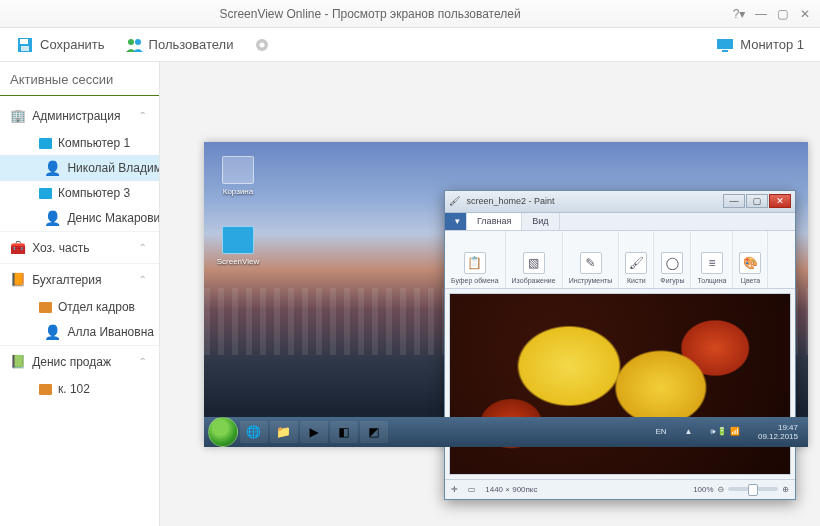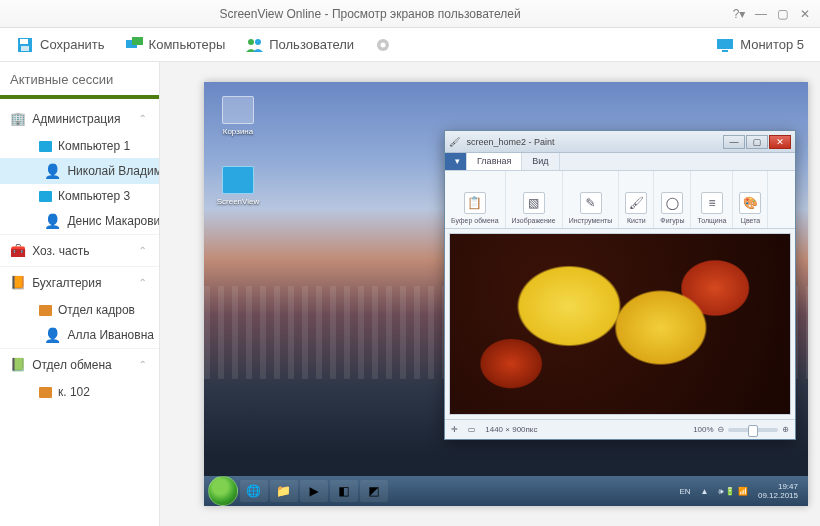--- a/index.html
+++ b/index.html
@@ -7,45 +7,45 @@
 .titlebar { height: 28px; background: linear-gradient(#fcfcfc,#f5f5f5); border-bottom: 1px solid #e0e0e0; display: flex; align-items: center; padding: 0 8px; color: #666; font-size: 12px; }
 .titlebar .title { flex: 1; text-align: center; }
 .winbtns { display: flex; gap: 8px; color: #888; }
 .winbtn { width: 14px; text-align: center; cursor: default; }
 .toolbar { height: 34px; background: #fff; border-bottom: 1px solid #e6e6e6; display: flex; align-items: center; padding: 0 6px; font-size: 13px; color: #555; }
 .tbtn { display: flex; align-items: center; gap: 6px; padding: 4px 10px; cursor: default; }
 .tbtn .icn { width: 18px; height: 18px; display: inline-flex; align-items: center; justify-content: center; }
 .spacer { flex: 1; }
 .content { display: flex; height: calc(526px - 28px - 34px); }
 .sidebar { width: 182px; background: #fff; border-right: 1px solid #e6e6e6; font-size: 12px; color: #444; overflow: hidden; }
-.sidehead { padding: 10px 10px 8px; color: #6a6a6a; border-bottom: 4px solid #4d7c0f; font-size: 13px; }
+.sidehead { padding: 10px 10px 8px; color: #6a6a6a; border-bottom: 1px solid #4d7c0f; font-size: 13px; }
 .tree { padding: 4px 0; }
 .node { display: flex; align-items: center; gap: 6px; padding: 5px 6px 5px 10px; white-space: nowrap; overflow: hidden; }
 .node.group { font-weight: 400; color: #444; border-top: 1px solid #f2f2f2; padding-top: 8px; padding-bottom: 8px; }
 .node.group:first-child { border-top: none; }
 .node .chev { margin-left: auto; color: #b0b0b0; font-size: 10px; padding-right: 6px; }
 .node.child { padding-left: 39px; }
 .node.user { padding-left: 44px; }
 .node.sel { background: #d6effa; }
 .sq { width: 13px; height: 11px; border-radius: 1px; display: inline-block; }
 .sq.blue { background: #1ea6df; }
 .sq.dark { background: #555; }
 .sq.orange { background: #e08a2e; }
 .usr { color: #3fb24f; font-size: 14px; }
 .gicn { font-size: 13px; }
 .viewer { flex: 1; background: #f3f3f3; display: flex; align-items: center; justify-content: center; padding: 12px; }
-.screen { width: 604px; height: 424px; background: #d946ef; position: relative; box-shadow: 0 0 8px rgba(0,0,0,.25); margin-left: 32px; }
+.screen { width: 604px; height: 305px; background: #d946ef; position: relative; box-shadow: 0 0 8px rgba(0,0,0,.25); margin-left: 32px; }
 .wallpaper { position: absolute; inset: 0; background: linear-gradient(180deg,#6a87c4 0%,#8faad6 18%,#b8c6df 30%,#c08b76 42%,#6a4b55 55%,#2e3748 72%,#1a2332 88%); }
 .wallpaper::after { content:""; position:absolute; left:0; right:0; top:48%; height:22%; background: repeating-linear-gradient(90deg, rgba(255,255,255,.25) 0 6px, rgba(255,255,255,0) 6px 14px); mix-blend-mode: screen; opacity:.35; }
 .dicon { position: absolute; width: 44px; text-align: center; color: #fff; font-size: 8px; text-shadow: 0 1px 2px rgba(0,0,0,.8); }
 .dicon .box { width: 32px; height: 28px; margin: 0 auto 3px; background: rgba(255,255,255,.25); border: 1px solid rgba(255,255,255,.5); border-radius: 2px; }
 .taskbar { position: absolute; left: 0; right: 0; bottom: 0; height: 30px; background: linear-gradient(#4a6a8a,#2a4560); display: flex; align-items: center; padding: 0 4px; gap: 2px; }
 .start { width: 30px; height: 30px; border-radius: 50%; background: radial-gradient(circle at 40% 35%, #7fd14f 0 30%, #3a9f2a 60%, #1a5a10 100%); border: 1px solid rgba(255,255,255,.3); }
 .tbicon { width: 28px; height: 22px; background: rgba(255,255,255,.08); border-radius: 2px; display: flex; align-items: center; justify-content: center; font-size: 12px; }
-.tray { margin-left: auto; display: flex; align-items: center; gap: 10px; color: #d8e4ef; font-size: 8px; line-height: 9px; padding-right: 6px; }
+.tray { margin-left: auto; display: flex; align-items: center; gap: 18px; color: #d8e4ef; font-size: 8px; line-height: 9px; padding-right: 6px; }
 .paint { position: absolute; right: 12px; top: 48px; width: 352px; height: 310px; background: #f2f5f8; border: 1px solid #6a8aa6; box-shadow: 0 4px 14px rgba(0,0,0,.4); display: flex; flex-direction: column; }
 .paint-titlebar { height: 22px; background: linear-gradient(#e9eff5,#cfdbe7); border-bottom: 1px solid #b0c0d0; display: flex; align-items: center; font-size: 9px; color: #444; padding: 0 4px; }
 .paint-titlebar .pt { margin-left: 6px; text-align: center; }
 .paint-titlebar .pbtns { margin-left: auto; display: flex; gap: 1px; }
 .pbtn { width: 22px; height: 14px; background: linear-gradient(#e6ecf2,#cdd7e2); border: 1px solid #9ab; font-size: 9px; text-align: center; line-height: 12px; }
 .pbtn.close { background: linear-gradient(#e26a5a,#c23020); color: #fff; border-color: #a02818; }
 .paint-tabs { height: 18px; background: #eaf0f6; border-bottom: 1px solid #c6d2de; display: flex; font-size: 9px; color: #445; }
 .ptab { padding: 3px 10px; border-right: 1px solid #d0dae4; }
 .ptab.active { background: #fff; }
 .ribbon { height: 58px; background: #f5f8fb; border-bottom: 1px solid #c6d2de; display: flex; font-size: 7px; color: #556; }
@@ -85,29 +85,20 @@
           <rect x="2" y="2" width="14" height="14" fill="#2aa6e0"></rect>
           <rect x="4" y="3" width="8" height="5" fill="#fff"></rect>
           <rect x="5" y="10" width="8" height="5" fill="#cfe8f5"></rect>
         </svg>
       </span>
     <span>Сохранить</span>
   </div>
   <div class="tbtn">
     <span class="icn">
         <svg width="20" height="16">
-          <rect x="1" y="3" width="11" height="8" fill="#2aa6e0"></rect>
-          <rect x="7" y="0" width="11" height="8" fill="#3fb24f"></rect>
-        </svg>
-      </span>
-    <span>Компьютеры</span>
-  </div>
-  <div class="tbtn">
-    <span class="icn">
-        <svg width="20" height="16">
           <circle cx="6" cy="5" r="3" fill="#3fb24f"></circle>
           <path d="M1 15 q5 -6 10 0" fill="#3fb24f"></path>
           <circle cx="13" cy="5" r="3" fill="#2aa6e0"></circle>
           <path d="M8 15 q5 -6 10 0" fill="#2aa6e0"></path>
         </svg>
       </span>
     <span>Пользователи</span>
   </div>
   <div class="tbtn">
     <span class="icn">
@@ -118,21 +109,21 @@
       </span>
   </div>
   <div class="spacer"></div>
   <div class="tbtn">
     <span class="icn">
         <svg width="18" height="14">
           <rect x="1" y="1" width="16" height="10" fill="#2aa6e0"></rect>
           <rect x="6" y="12" width="6" height="2" fill="#2aa6e0"></rect>
         </svg>
       </span>
-    <span>Монитор 5</span>
+    <span>Монитор 1</span>
   </div>
 </div>
 
 <div class="content">
   <div class="sidebar">
     <div class="sidehead">Активные сессии</div>
     <div class="tree" id="tree">
         <div class="node group">
           <span class="gicn">🏢</span>
           <span>Администрация</span>
@@ -167,21 +158,21 @@
         <div class="node child">
           <span class="sq orange"></span>
           <span>Отдел кадров</span>
         </div>
         <div class="node user">
           <span class="usr">👤</span>
           <span>Алла Ивановна</span>
         </div>
         <div class="node group">
           <span class="gicn">📗</span>
-          <span>Отдел обмена</span>
+          <span>Денис продаж</span>
           <span class="chev">⌃</span>
         </div>
         <div class="node child">
           <span class="sq orange"></span>
           <span>к. 102</span>
         </div>
       </div>
   </div>
   <div class="viewer">
     <div class="screen">

